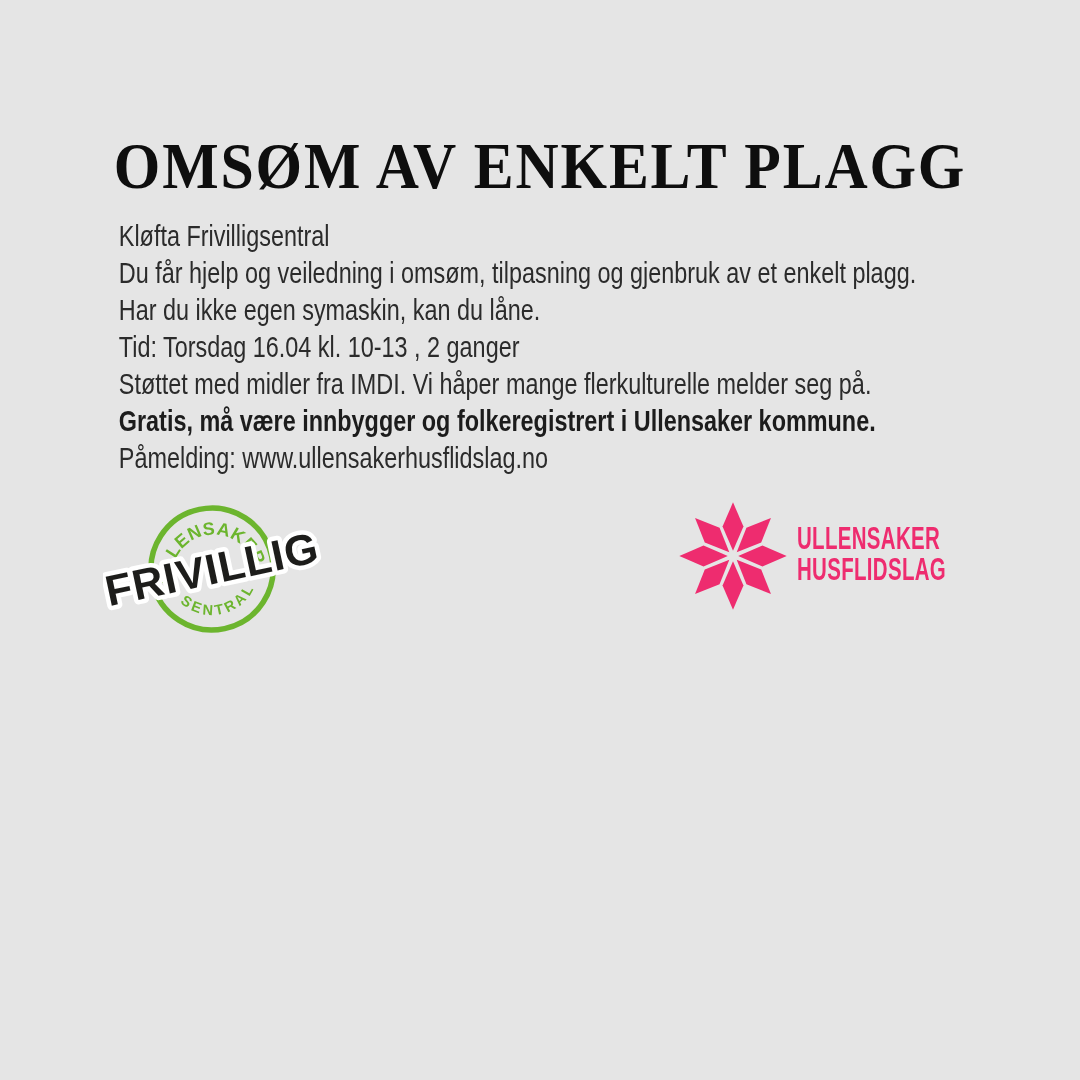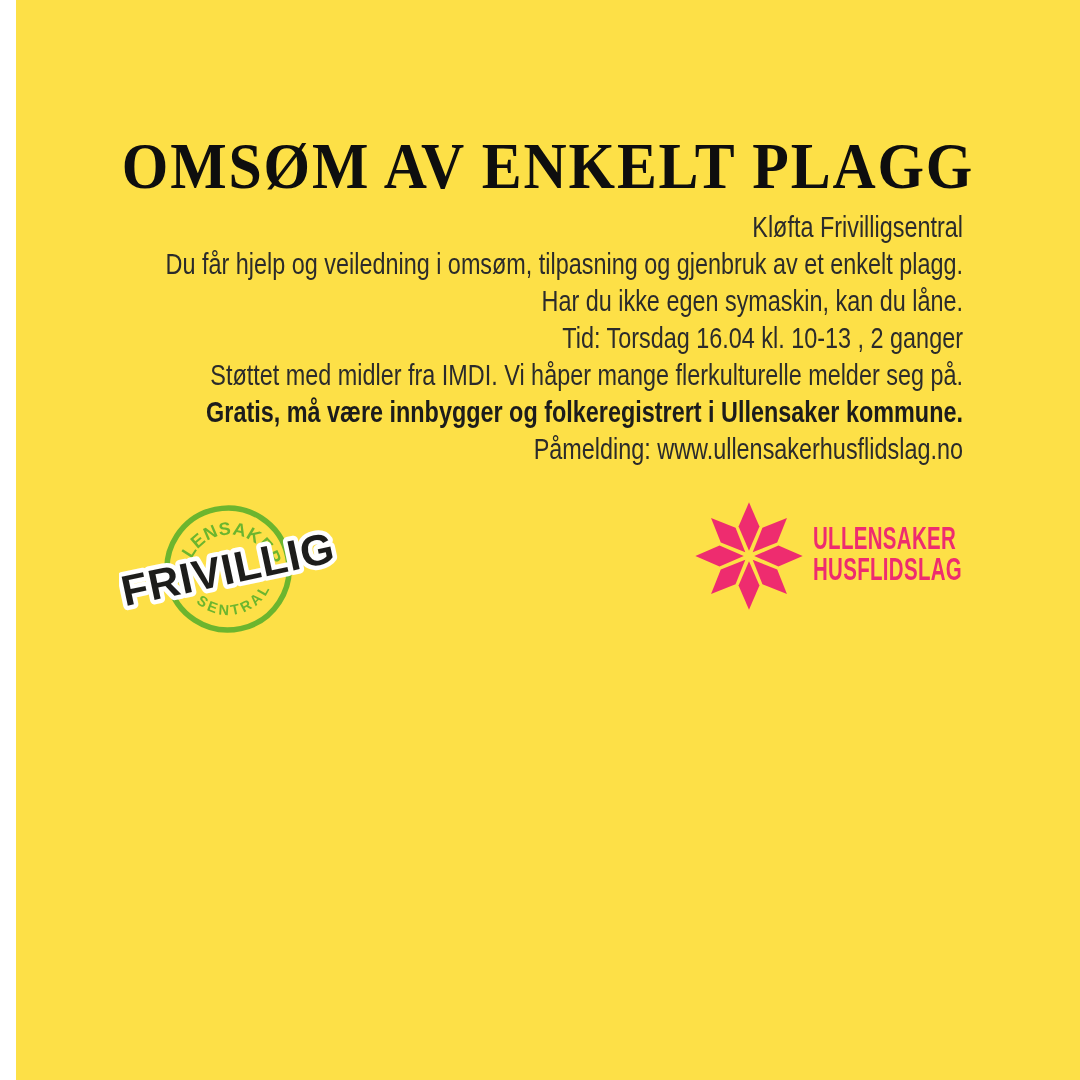--- a/index.html
+++ b/index.html
@@ -3,43 +3,43 @@
 <meta charset="utf-8">
 <style>
   * { margin: 0; padding: 0; box-sizing: border-box; }
   html, body { width: 1080px; height: 1080px; }
   body {
     background: #ffffff;
     font-family: "Liberation Sans", sans-serif;
     overflow: hidden;
     position: relative;
   }
-  .poster { position: absolute; inset: 0; background: #fde047; margin-left: 16px; }
+  .poster { position: absolute; inset: 0; background: #e5e5e5; }
 
   
   .title {
     position: absolute;
     top: 134px; left: 0; right: 0;
     text-align: center;
     font-family: "Liberation Serif", serif;
     font-weight: bold;
     font-size: 65px;
     line-height: 1;
     letter-spacing: 2px;
     color: #0e0e0e;
     transform: scaleX(0.92);
     transform-origin: center;
     white-space: nowrap;
   }
 
   
   .text-block {
     position: absolute;
-    top: 208px; left: 0; right: 0;
-    text-align: right;
+    top: 217px; left: 0; right: 0;
+    text-align: left;
     color: #2b2b2b;
   }
   .text-block .line {
     font-size: 30px;
     line-height: 37px;
     white-space: nowrap;
     transform: scaleX(0.78);
     transform-origin: center;
   }
   .text-block .line.bold { font-weight: bold; color: #1c1c1c; }

